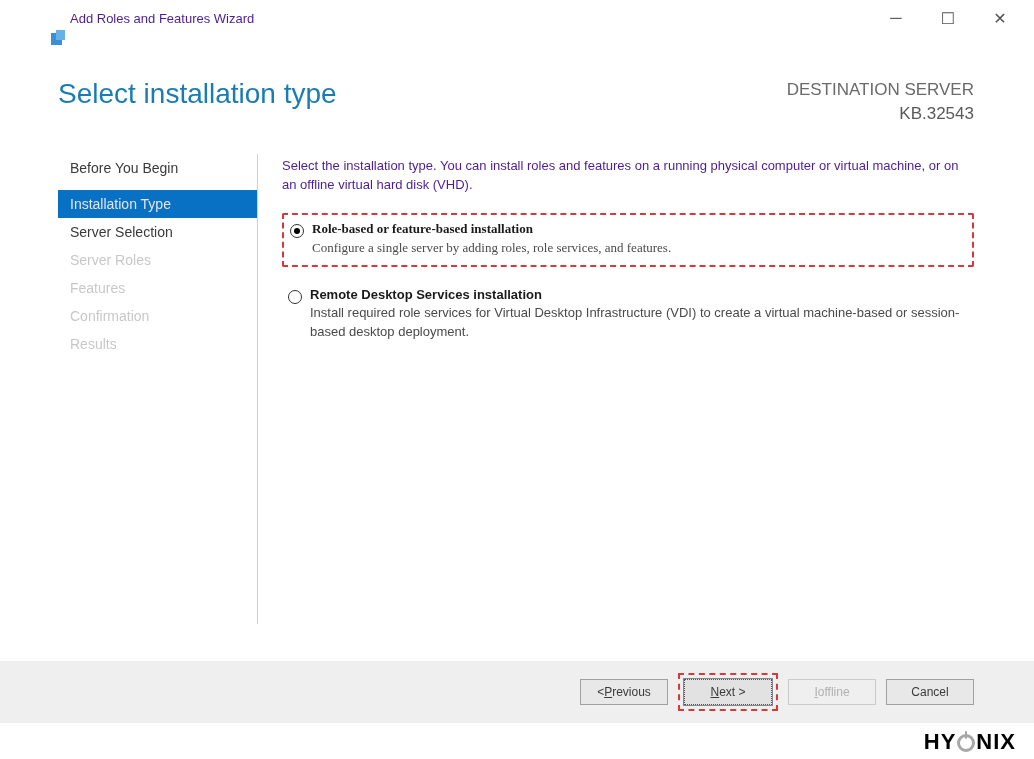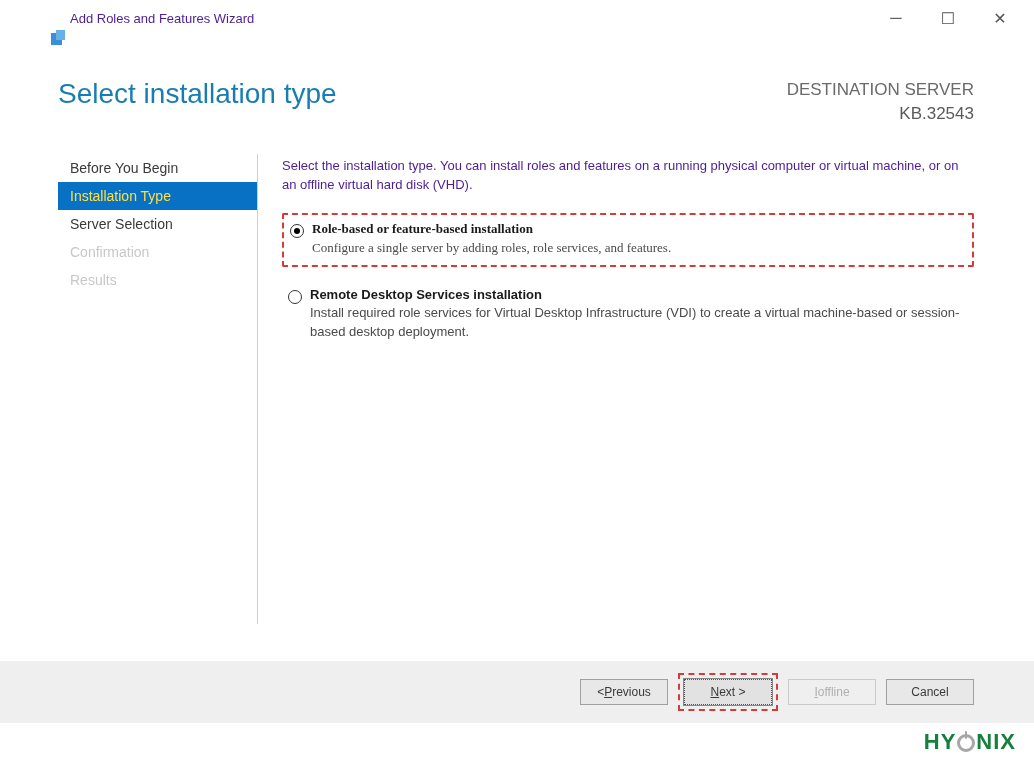--- a/index.html
+++ b/index.html
@@ -80,21 +80,22 @@
     }
     .sidebar-item {
       padding: 6px 14px 6px 12px;
       font-size: 14px;
       color: #808080;
       cursor: pointer;
     }
     .sidebar-item.enabled { color: #3a3a3a; }
     .sidebar-item.active {
       background: #0871c4;
-      color: #fde047;
+      color: #e5e5e5;
+      margin-top: 8px;
     }
     .sidebar-item.disabled { color: #c8c8c8; cursor: default; }
     .right-pane {
       flex: 1;
       padding-left: 24px;
       padding-top: 2px;
     }
     .intro-text {
       color: #4c1d95;
       line-height: 1.5;
@@ -181,21 +182,21 @@
       border: 1px dotted #555;
       outline: 1px solid #888;
     }
     .watermark {
       position: absolute;
       right: 18px;
       bottom: 4px;
       font-family: Arial, sans-serif;
       font-weight: 800;
       font-size: 22px;
-      color: #15803d;
+      color: #000000;
       letter-spacing: 1px;
       display: flex;
       align-items: center;
       gap: 1px;
     }
     .watermark .o-icon {
       width: 18px; height: 18px; border: 3px solid #a7a7a7; border-radius: 50%;
       display: inline-block; position: relative; top: 1px;
     }
     .watermark .o-icon::before,
@@ -232,20 +233,22 @@
       <div>DESTINATION SERVER</div>
       <div class="server-name">KB.32543</div>
     </div>
   </div>
 
   <div class="content-row">
     <div class="sidebar">
       <div class="sidebar-item enabled"><span>Before You Begin</span></div>
       <div class="sidebar-item active"><span>Installation Type</span></div>
       <div class="sidebar-item enabled"><span>Server Selection</span></div>
+      <div class="sidebar-item disabled"><span>Server Roles</span></div>
+      <div class="sidebar-item disabled"><span>Features</span></div>
       <div class="sidebar-item disabled"><span>Confirmation</span></div>
       <div class="sidebar-item disabled"><span>Results</span></div>
     </div>
 
     <div class="right-pane">
       <div class="intro-text">Select the installation type. You can install roles and features on a running physical computer or virtual machine, or on an offline virtual hard disk (VHD).</div>
 
       <div class="option-group highlight">
         <div class="radio selected"></div>
         <div class="option-text">

